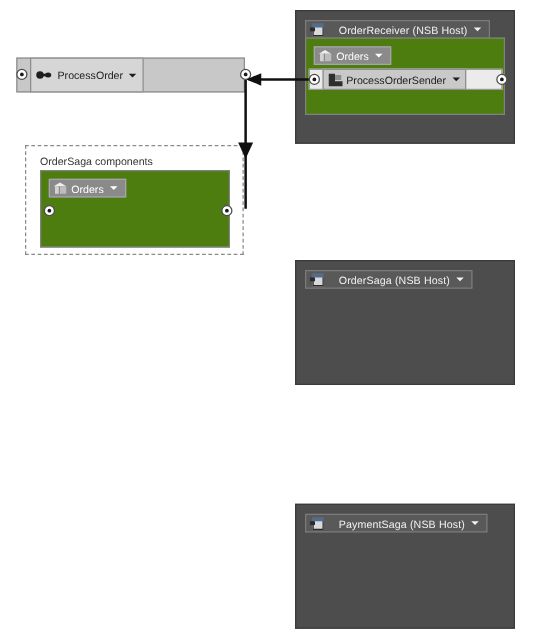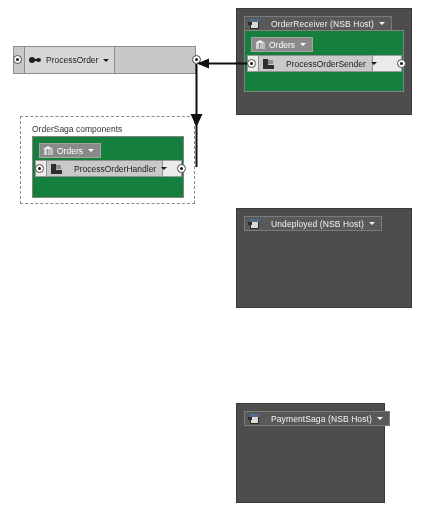--- a/index.html
+++ b/index.html
@@ -53,21 +53,21 @@
   .host-icon .bar{
     position:absolute;left:2px;top:0;width:9px;height:3px;background:#4f6d8f;
   }
   .host-icon .plug{
     position:absolute;left:0;top:3px;width:4px;height:3px;background:#2b2b2b;
   }
 
   
   .panel{
     position:absolute;
-    background:#15803d;
+    background:#4d7c0f;
     border:1px solid #828282;
     box-sizing:border-box;
     text-align:center;
   }
   .panel-head{
     position:absolute;left:6px;top:6px;
     height:15px;
     display:flex;align-items:center;
     padding:0 6px 0 3px;
     background:#8a8a8a;
@@ -106,21 +106,21 @@
     position:absolute;left:10px;top:-1px;bottom:-1px;
     background:#c9c9c9;
     border:1px solid #8f8f8f;
     box-sizing:border-box;
     display:flex;align-items:center;
     padding:0 5px 0 4px;
     color:#1c1c1c;
     font-size:8.5px;
     white-space:nowrap;
   }
-  .comp-inner .lbl{margin-left:12px;text-align:center;}
+  .comp-inner .lbl{margin-left:3px;text-align:center;}
 
   
   .handler-icon{width:11px;height:10px;position:relative;display:inline-block;flex:0 0 auto;}
   .handler-icon .v{position:absolute;left:0;top:0;width:5px;height:10px;background:#2e2e2e;}
   .handler-icon .h{position:absolute;left:5px;top:6px;width:6px;height:4px;background:#2e2e2e;}
   .handler-icon .g{position:absolute;left:5px;top:1px;width:5px;height:4px;background:#8d8d8d;}
 
   
   .msg-icon{width:13px;height:8px;position:relative;display:inline-block;flex:0 0 auto;}
   .msg-icon .d1{position:absolute;left:0;top:1px;width:6px;height:6px;border-radius:50%;background:#1e1e1e;}
@@ -204,31 +204,20 @@
       <span class="box-icon">
         <span class="top"></span>
           <span class="lft"></span>
           <span class="rgt"></span>
       </span>
       <span class="lbl">Orders</span>
       <span class="caret"></span>
     </div>
   </div>
 
-  <div class="comp-row" style="left:35px;top:160px;width:147px;height:17px;">
-    <div class="comp-inner" style="width:117px;">
-      <span class="handler-icon">
-        <span class="g"></span>
-          <span class="v"></span>
-          <span class="h"></span>
-      </span>
-      <span class="lbl">ProcessOrderHandler</span>
-      <span class="caret"></span>
-    </div>
-  </div>
   <div class="port" style="left:35px;top:164px;"></div>
   <div class="port" style="left:177px;top:164px;"></div>
 
   <div class="host" style="left:236px;top:8px;width:176px;height:107px;">
     <div class="host-title">
       <span class="host-icon">
         <span class="body"></span>
           <span class="bar"></span>
           <span class="plug"></span>
       </span>
@@ -263,26 +252,26 @@
   <div class="port" style="left:247px;top:59px;"></div>
   <div class="port" style="left:397px;top:59px;"></div>
 
   <div class="host" style="left:236px;top:208px;width:176px;height:100px;">
     <div class="host-title">
       <span class="host-icon">
         <span class="body"></span>
           <span class="bar"></span>
           <span class="plug"></span>
       </span>
-      <span class="lbl">Undeployed (NSB Host)</span>
-      <span class="caret"></span>
-    </div>
-  </div>
-
-  <div class="host" style="left:236px;top:403px;width:149px;height:100px;">
+      <span class="lbl">OrderSaga (NSB Host)</span>
+      <span class="caret"></span>
+    </div>
+  </div>
+
+  <div class="host" style="left:236px;top:403px;width:176px;height:100px;">
     <div class="host-title">
       <span class="host-icon">
         <span class="body"></span>
           <span class="bar"></span>
           <span class="plug"></span>
       </span>
       <span class="lbl">PaymentSaga (NSB Host)</span>
       <span class="caret"></span>
     </div>
   </div>

